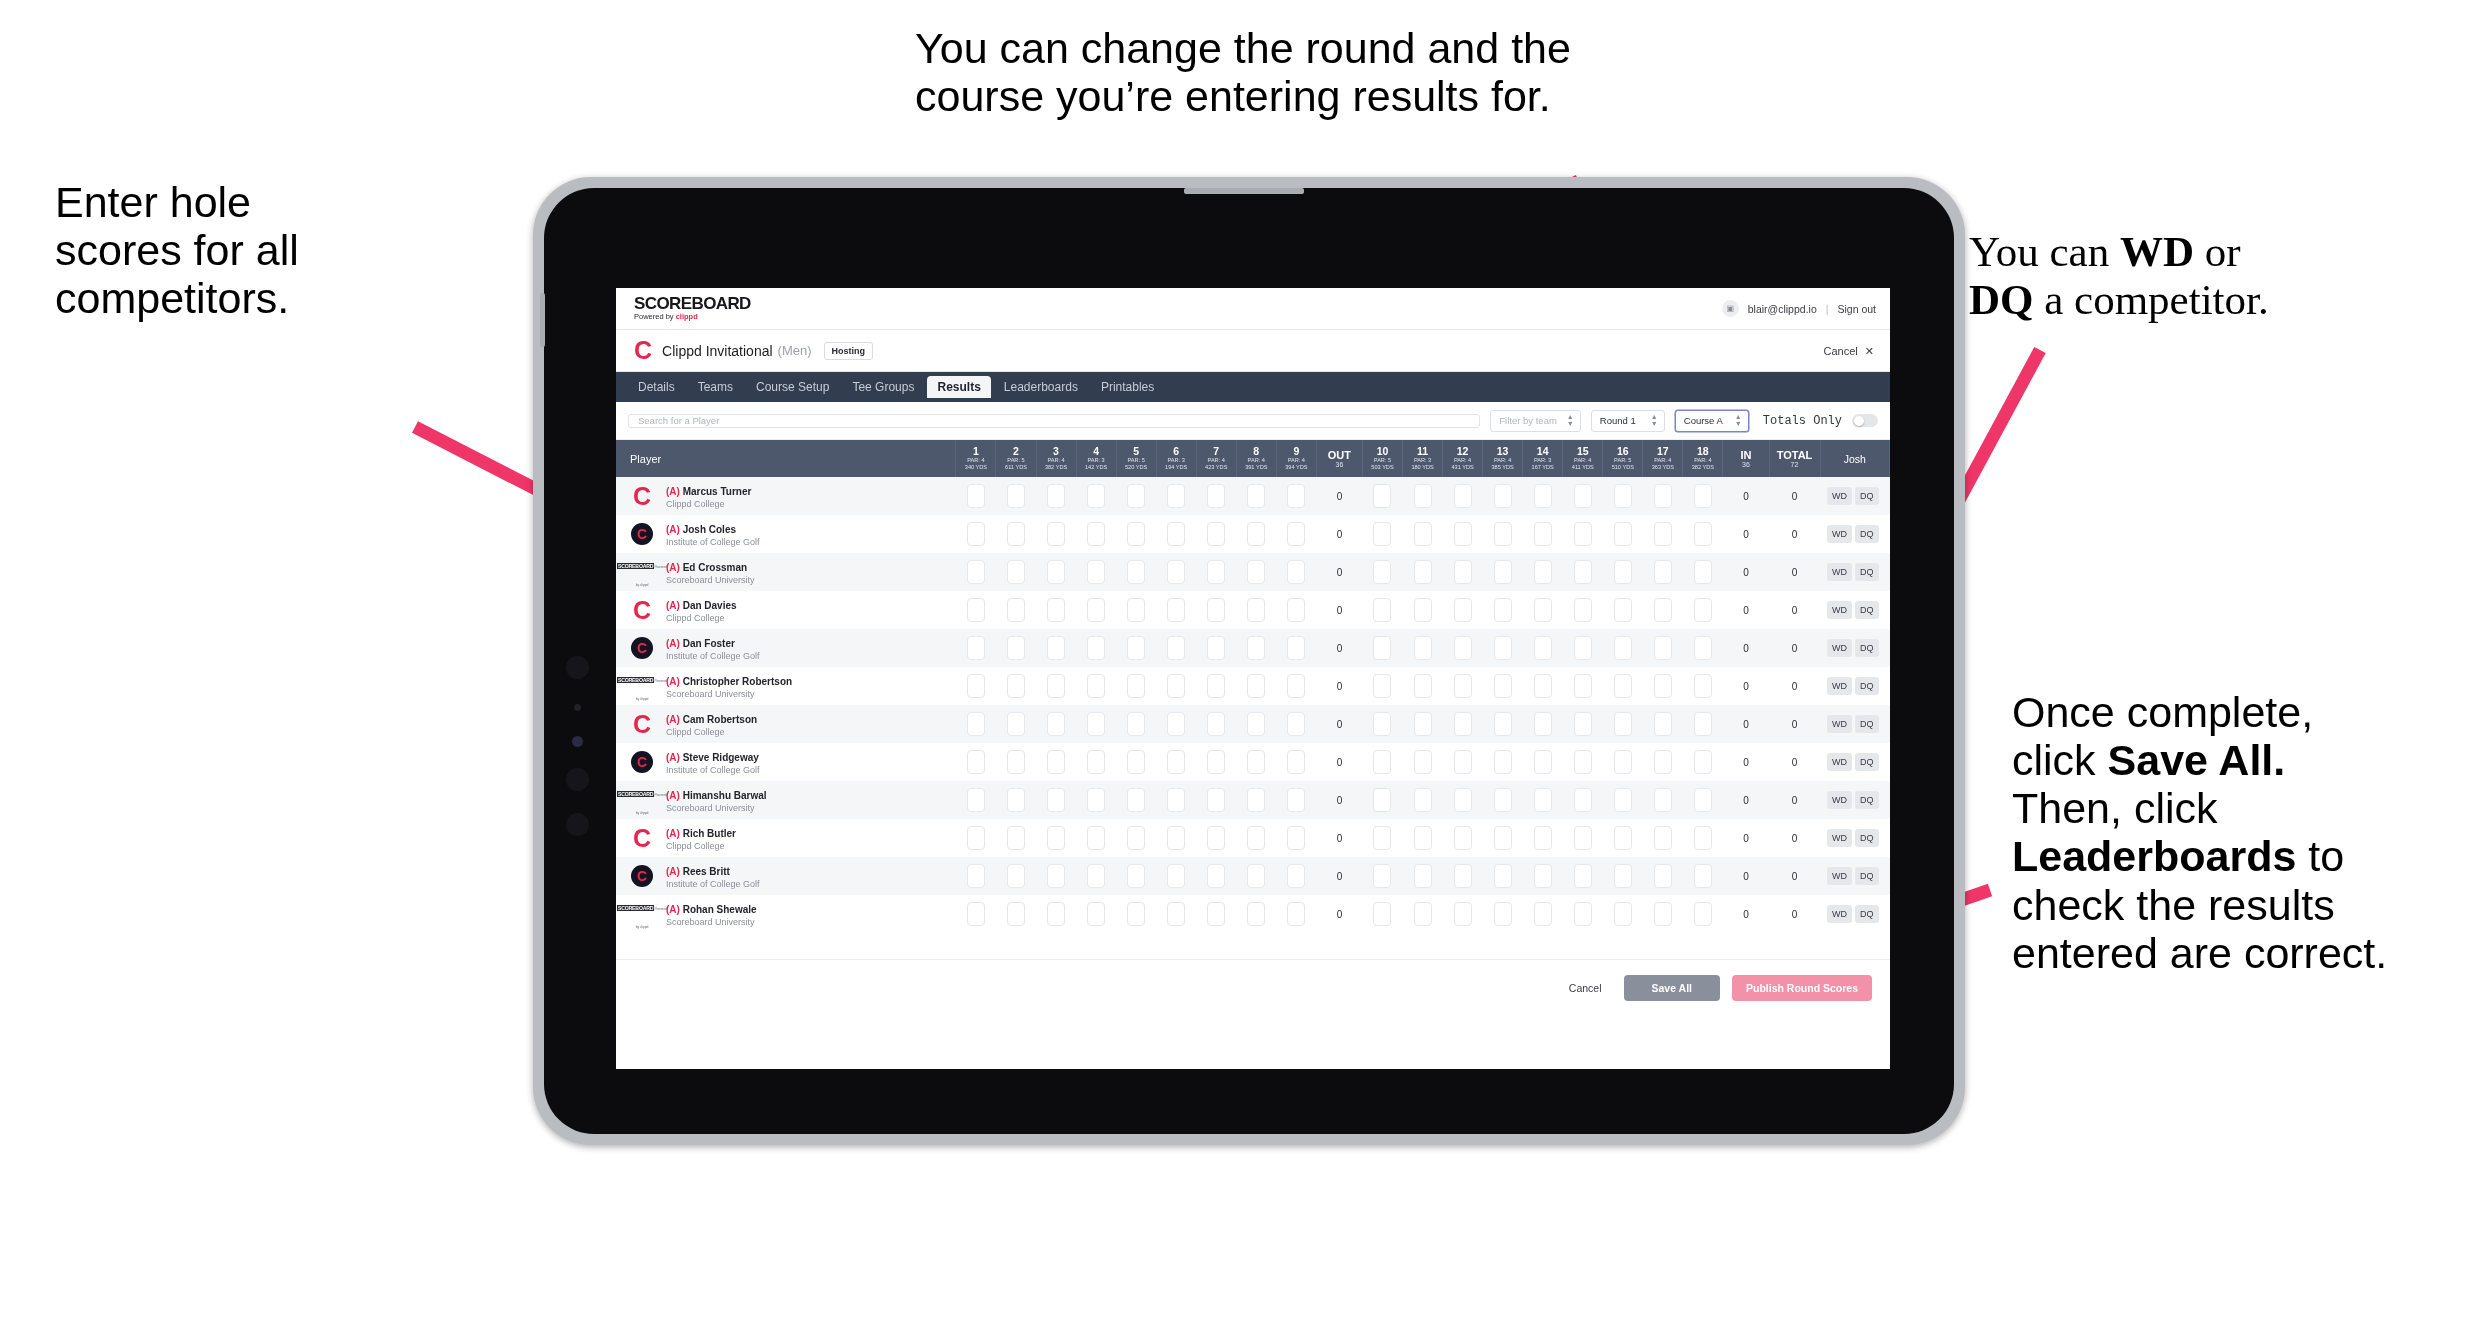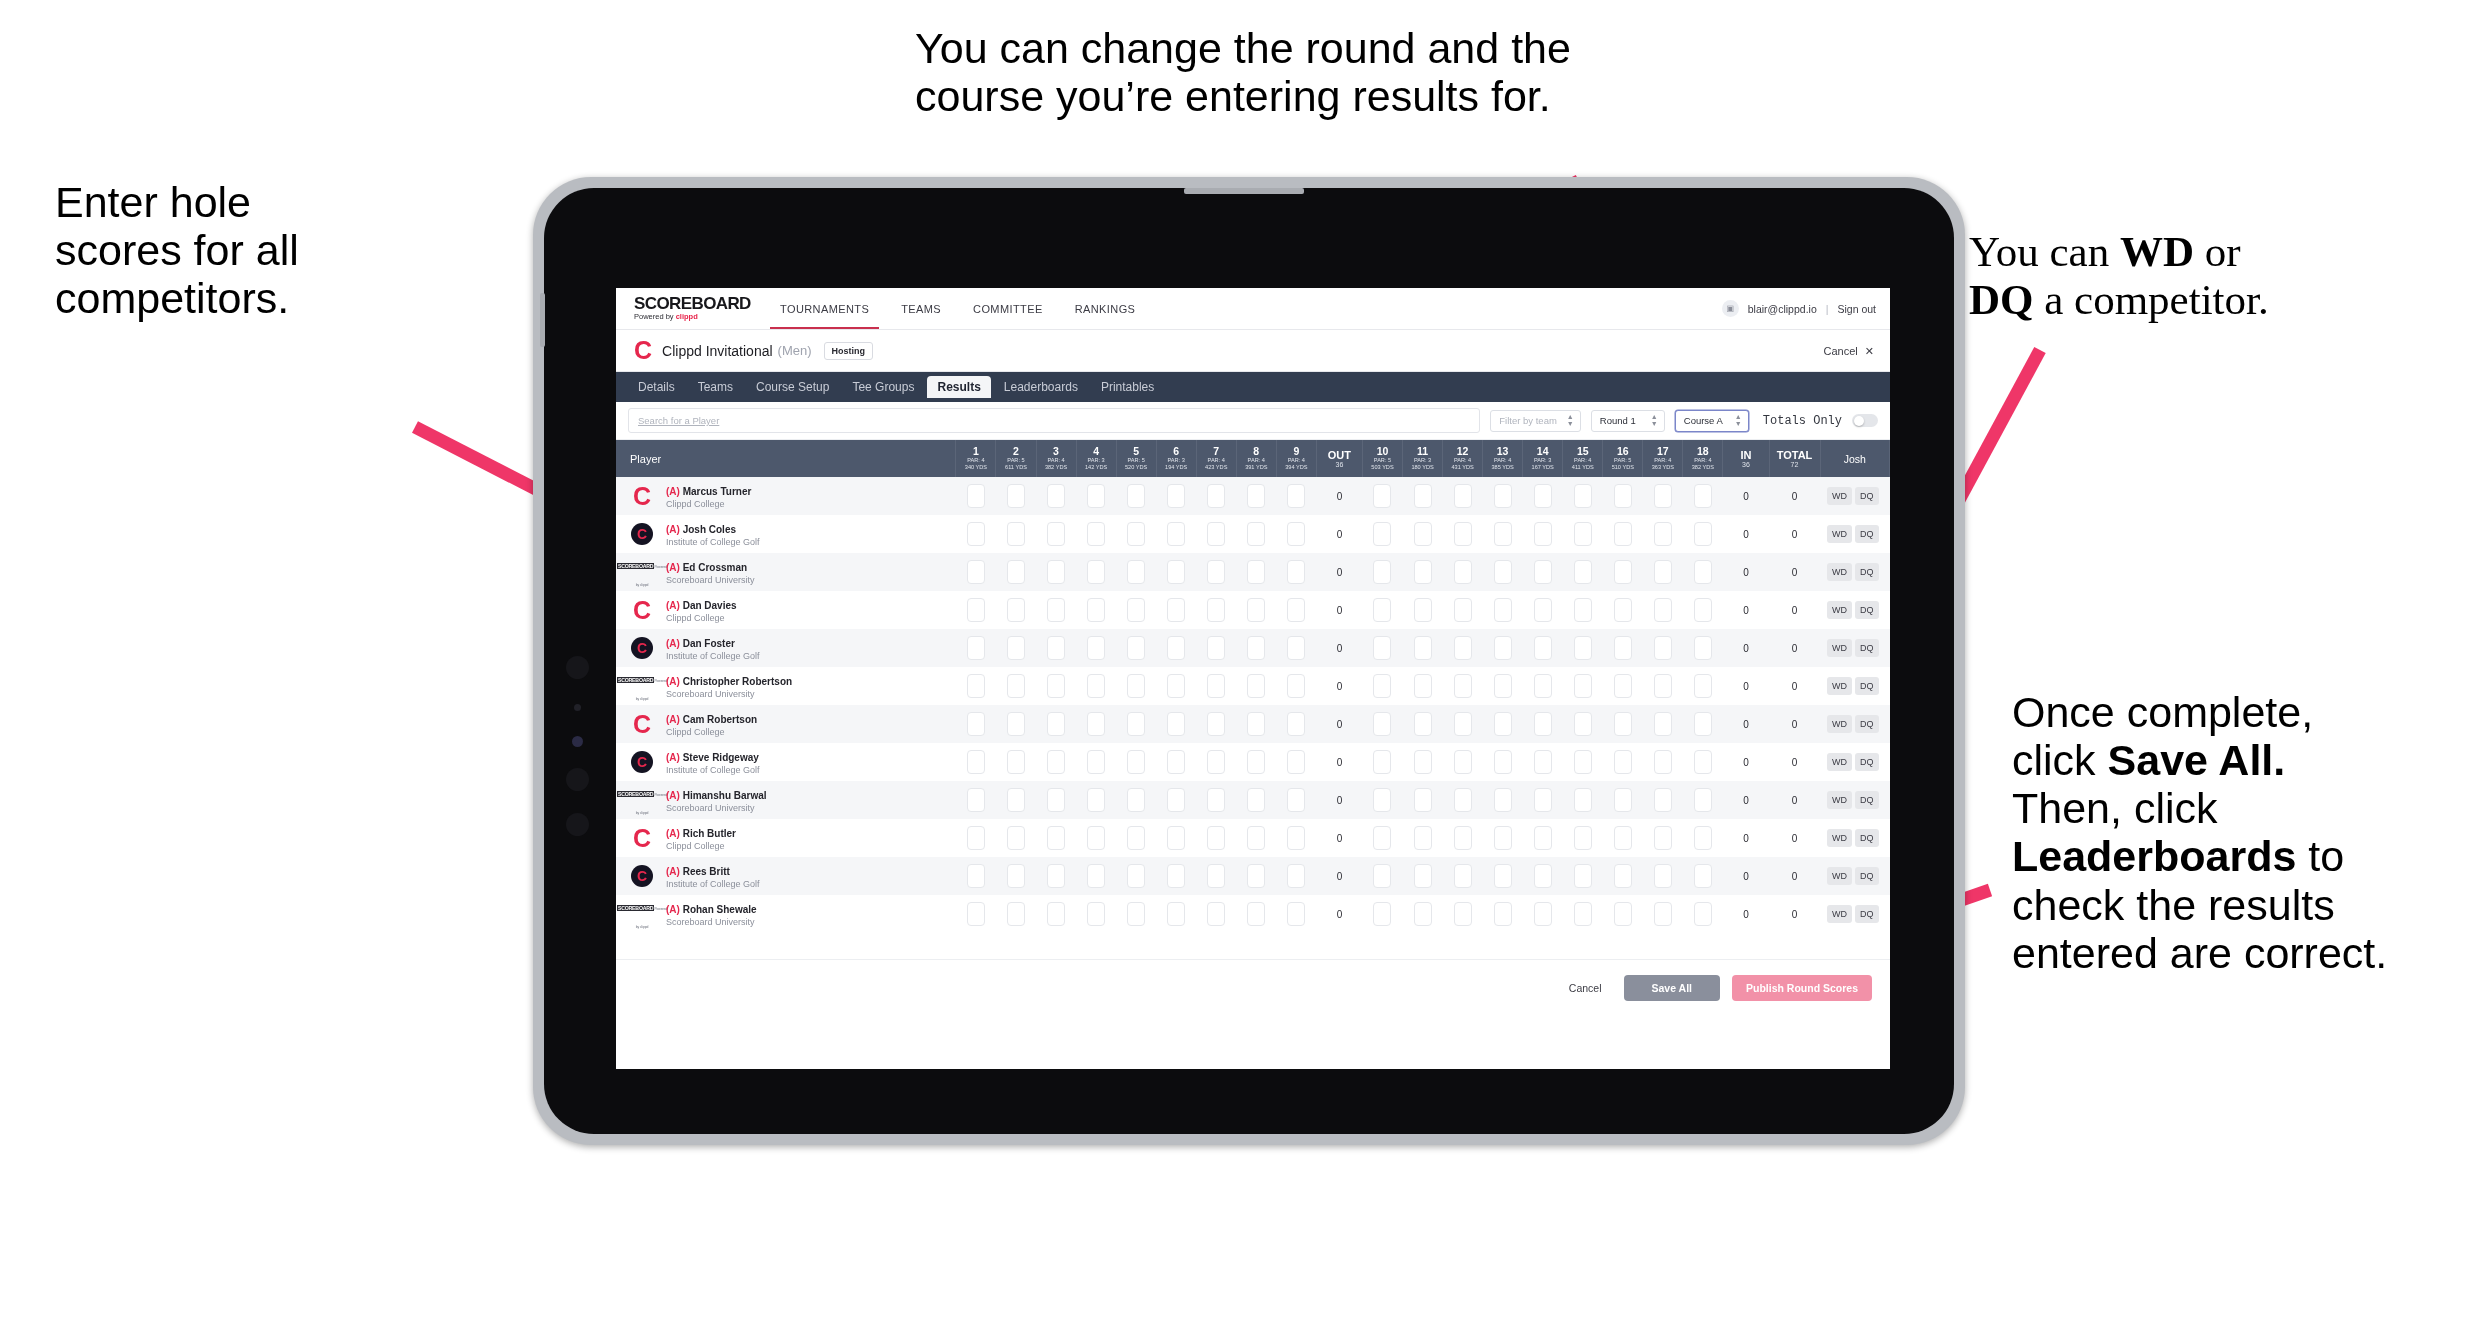--- a/index.html
+++ b/index.html
@@ -122,22 +122,22 @@
     font-size: 12px; color:#c8ccd6; padding: 4px 10px; border-radius:4px 4px 0 0;
   }
   .tabstrip .tb.active { background:#f4f5f7; color:#1f2330; font-weight:bold; }
 
   
   .filterbar {
     height: 38px; background:#fff; display:flex; align-items:center;
     padding: 0 12px; gap: 10px; border-bottom:1px solid #eceef1;
   }
   .searchbox {
-    flex: 1; height: 25px; border:1px solid #e2e4e9; border-radius:3px;
-    display:flex; align-items:center; padding-left:9px; font-size:9.5px; color:#b0b4bd;text-decoration:underline;
+    flex: 1; height: 14px; border:1px solid #e2e4e9; border-radius:3px;
+    display:flex; align-items:center; padding-left:9px; font-size:9.5px; color:#b0b4bd;
   }
   .selbox {
     height: 22px; border:1px solid #dcdfe5; border-radius:3px; min-width:74px;
     display:flex; align-items:center; justify-content:space-between;
     padding: 0 6px 0 8px; font-size:9.5px; color:#2c2f38; gap:10px; background:#fff;
   }
   .selbox.muted { color:#b0b4bd; }
   .selbox.focus { border-color:#7b86c9; box-shadow:0 0 0 .5px #7b86c9; }
   .selbox .chev { font-size:7px; color:#8b8f9a; line-height:.9; }
   .totals-lbl { font-size:12px; color:#33363f; margin-left:4px;font-family:Liberation Mono, monospace; }
@@ -267,26 +267,20 @@
       <div class="tab-dot" id="dot5"></div>
     </div>
   </div>
 
   <div id="screen">
 
     <div class="topnav">
       <div class="brand">
         <div class="bt">SCOREBOARD</div>
         <div class="bs"><span style="color:#2c2c33;font-weight:normal">Powered by </span><span>clippd</span></div>
-      </div>
-      <div class="topnav-links">
-        <a class="active" href="#">TOURNAMENTS</a>
-        <a href="#">TEAMS</a>
-        <a href="#">COMMITTEE</a>
-        <a href="#">RANKINGS</a>
       </div>
       <div class="topnav-right">
         <div class="av-ico">▣</div>
         <span>blair@clippd.io</span>
         <span class="sep">|</span>
         <a href="#">Sign out</a>
       </div>
     </div>
 
     <div class="tbar">

